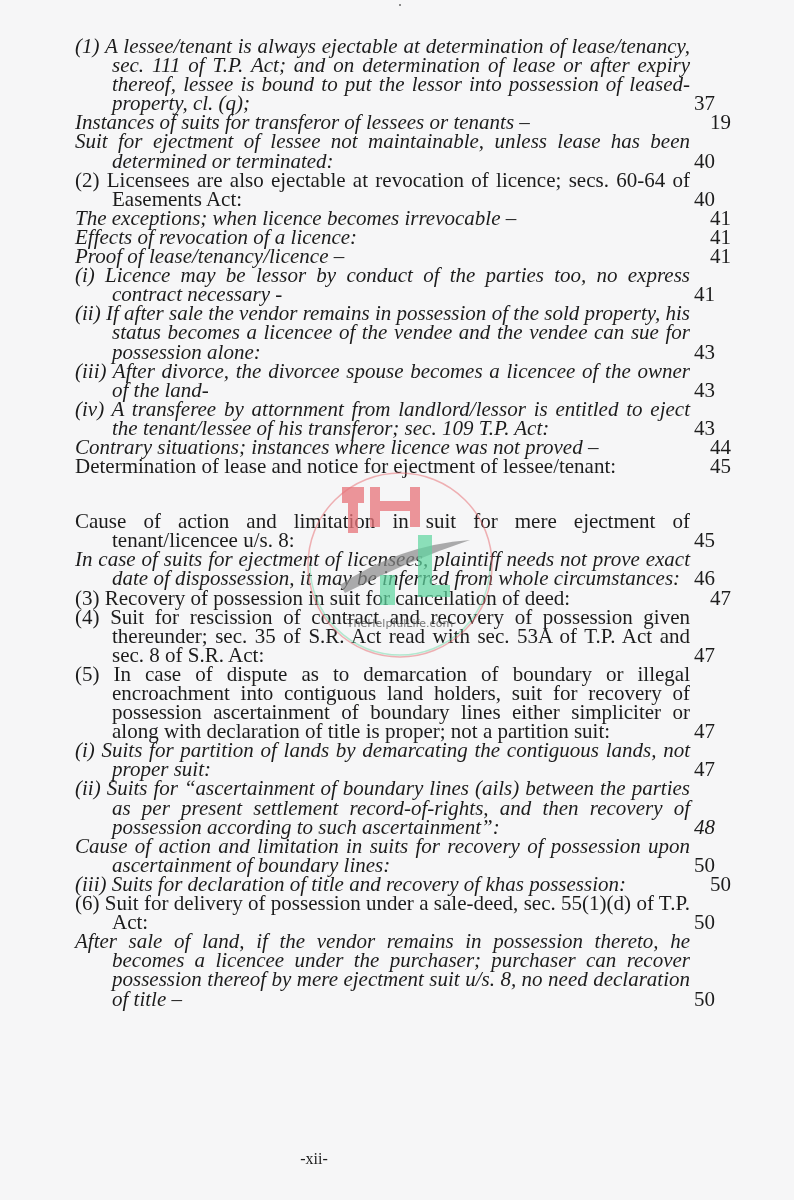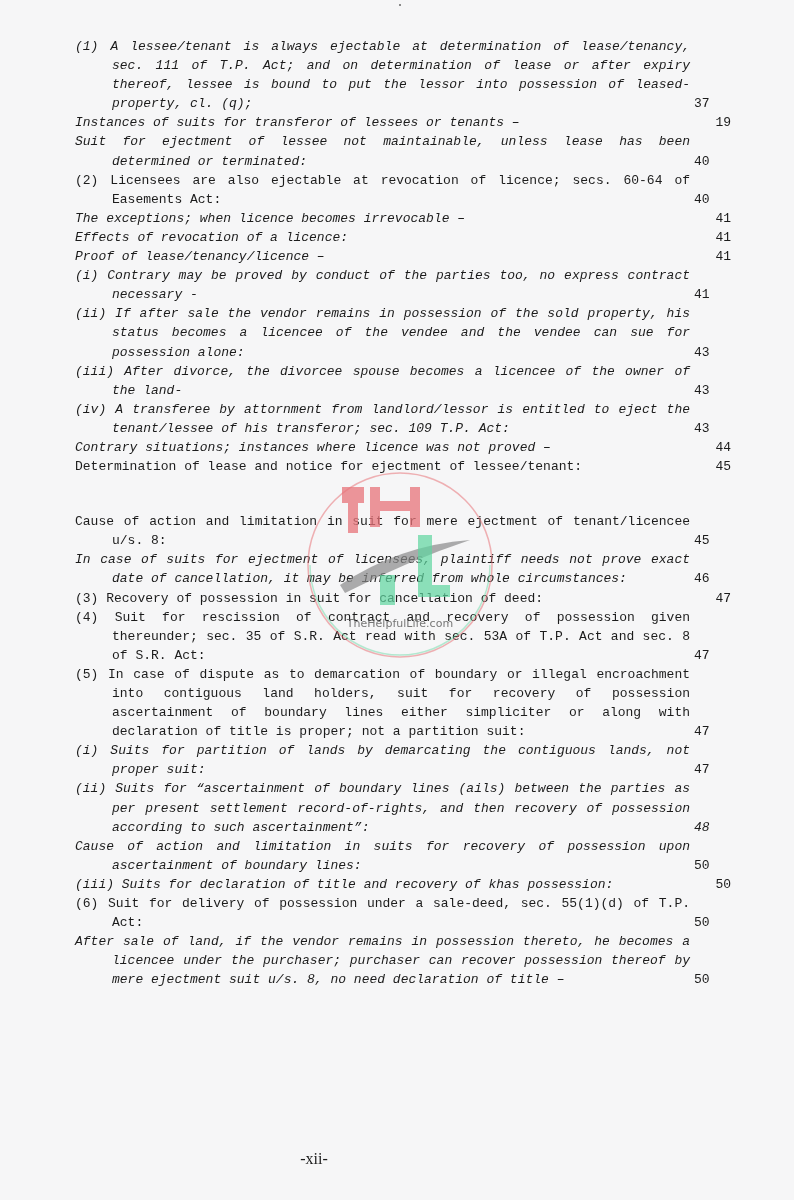--- a/index.html
+++ b/index.html
@@ -7,25 +7,24 @@
     width: 794px; height: 1200px;
     background: #f6f6f7;
     position: relative; overflow: hidden;
     font-family: "Liberation Serif", "DejaVu Serif", serif;
     color: #1c1c1c;
   }
   .page { position: absolute; left: 0; top: 0; width: 794px; height: 1200px; }
   .toc { position: absolute; left: 75px; top: 37px; width: 655px; }
   .entry {
     position: relative;
-    font-size: 13px;
+    font-size: 21px;
     line-height: 19.1px;
     padding-right: 40px;
     text-align: justify;
-    font-family: Liberation Mono, monospace;
   }
   .entry .txt { display: block; }
   .entry.italic .txt { font-style: italic; }
   .entry .pg {
     position: absolute; right: -1px; bottom: 0;
     font-style: normal;
   }
   .entry.italic-pg .pg { font-style: italic; }
   .wm {
     position: absolute; left: 300px; top: 465px; width: 200px; height: 200px;
@@ -66,21 +65,21 @@
     </div>
     <div class="entry italic">
       <span class="txt">Effects of revocation of a licence:</span>
       <span class="pg">41</span>
     </div>
     <div class="entry italic">
       <span class="txt">Proof of lease/tenancy/licence –</span>
       <span class="pg">41</span>
     </div>
     <div class="entry italic" style="padding-left:37px;text-indent:-37px;">
-      <span class="txt">(i) Contrary may be proved by conduct of the parties too, no express contract necessary -</span>
+      <span class="txt">(i) Licence may be lessor by conduct of the parties too, no express contract necessary -</span>
       <span class="pg">41</span>
     </div>
     <div class="entry italic" style="padding-left:37px;text-indent:-37px;">
       <span class="txt">(ii) If after sale the vendor remains in possession of the sold property, his status becomes a licencee of the vendee and the vendee can sue for possession alone:</span>
       <span class="pg">43</span>
     </div>
     <div class="entry italic" style="padding-left:37px;text-indent:-37px;">
       <span class="txt">(iii) After divorce, the divorcee spouse becomes a licencee of the owner of the land-</span>
       <span class="pg">43</span>
     </div>
@@ -94,21 +93,21 @@
     </div>
     <div class="entry">
       <span class="txt">Determination of lease and notice for ejectment of lessee/tenant:</span>
       <span class="pg">45</span>
     </div>
     <div class="entry" style="padding-left:37px;text-indent:-37px;margin-top:36px;">
       <span class="txt">Cause of action and limitation in suit for mere ejectment of tenant/licencee u/s. 8:</span>
       <span class="pg">45</span>
     </div>
     <div class="entry italic" style="padding-left:37px;text-indent:-37px;">
-      <span class="txt">In case of suits for ejectment of licensees, plaintiff needs not prove exact date of cancellation, it may be inferred from whole circumstances:</span>
+      <span class="txt">In case of suits for ejectment of licensees, plaintiff needs not prove exact date of dispossession, it may be inferred from whole circumstances:</span>
       <span class="pg">46</span>
     </div>
     <div class="entry">
       <span class="txt">(3) Recovery of possession in suit for cancellation of deed:</span>
       <span class="pg">47</span>
     </div>
     <div class="entry" style="padding-left:37px;text-indent:-37px;">
       <span class="txt">(4) Suit for rescission of contract and recovery of possession given thereunder; sec. 35 of S.R. Act read with sec. 53A of T.P. Act and sec. 8 of S.R. Act:</span>
       <span class="pg">47</span>
     </div>

